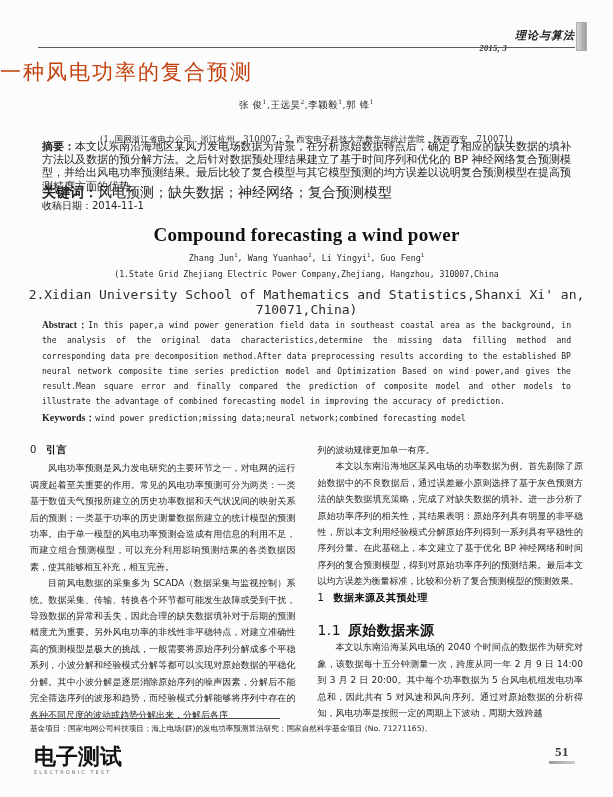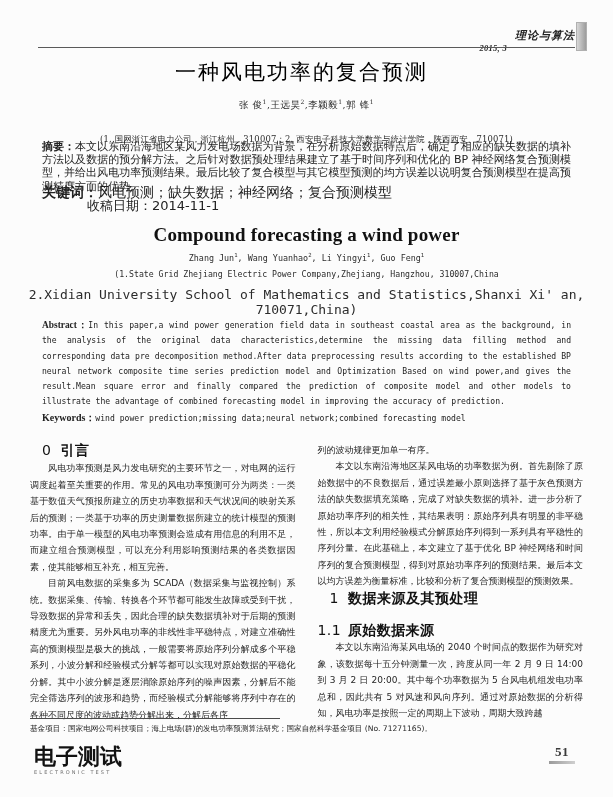--- a/index.html
+++ b/index.html
@@ -70,25 +70,25 @@
     background: linear-gradient(to right, #d7d7d7, #9c9c9c);
     border: 1px solid #b0b0b0;
   }
 
   
   .cn-title {
     position: absolute;
     top: 58px;
     left: 0;
     right: 10px;
-    text-align: center;
+    text-align: left;
     font-family: "DejaVu Sans", sans-serif;
     font-size: 21px;
     letter-spacing: 2px;
-    color: #000000;
+    color: #c2410c;
   }
   .cn-authors {
     position: absolute;
     top: 98px;
     left: 0;
     right: 0;
     text-align: center;
     font-family: "DejaVu Serif", serif;
     font-size: 9.5px;
     letter-spacing: 0.5px;
@@ -129,24 +129,23 @@
     font-family: "DejaVu Sans", sans-serif;
     font-size: 14px;
     line-height: 13.2px;
     color: #222;
   }
   .cn-date {
     position: absolute;
     top: 199px;
     left: 42px;
     font-family: "DejaVu Sans", sans-serif;
-    font-size: 13px;
+    font-size: 10px;
     line-height: 13.2px;
     color: #222;
-    margin-left: 45px;
   }
 
   
   .en-title {
     position: absolute;
     top: 224px;
     left: 0;
     right: 0;
     text-align: center;
     font-family: "Liberation Serif", serif;
@@ -234,24 +233,24 @@
   .col {
     width: 266px;
     font-family: "DejaVu Sans", sans-serif;
     font-size: 9px;
     line-height: 16.4px;
     text-align: justify;
     color: #1f1f1f;
   }
   .sec-h1 {
     font-family: "DejaVu Sans", sans-serif;
-    font-size: 14px;
+    font-size: 10px;
     font-weight: bold;
     color: #111;
-    margin: 0 0 2px 12px;
+    margin: 0 0 2px 0;
     letter-spacing: 0.5px;
   }
   .sec-h1 .num { margin-right: 9px; font-weight: normal; }
   .sec-h2 {
     font-family: "DejaVu Sans", sans-serif;
     font-size: 14px;
     font-weight: bold;
     color: #111;
     margin: 16px 0 1px 0;
     letter-spacing: 0.4px;

